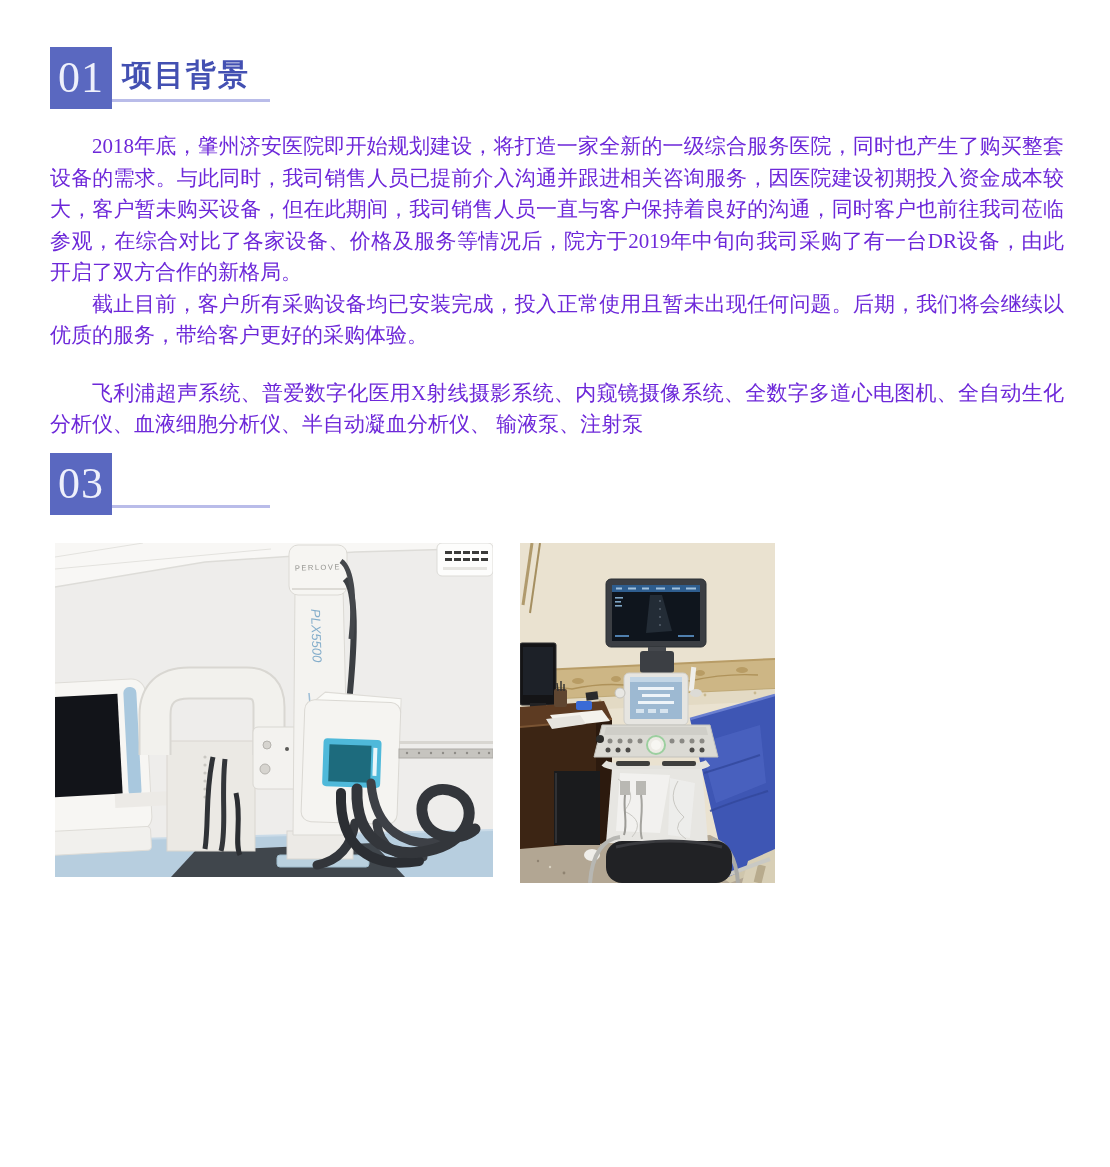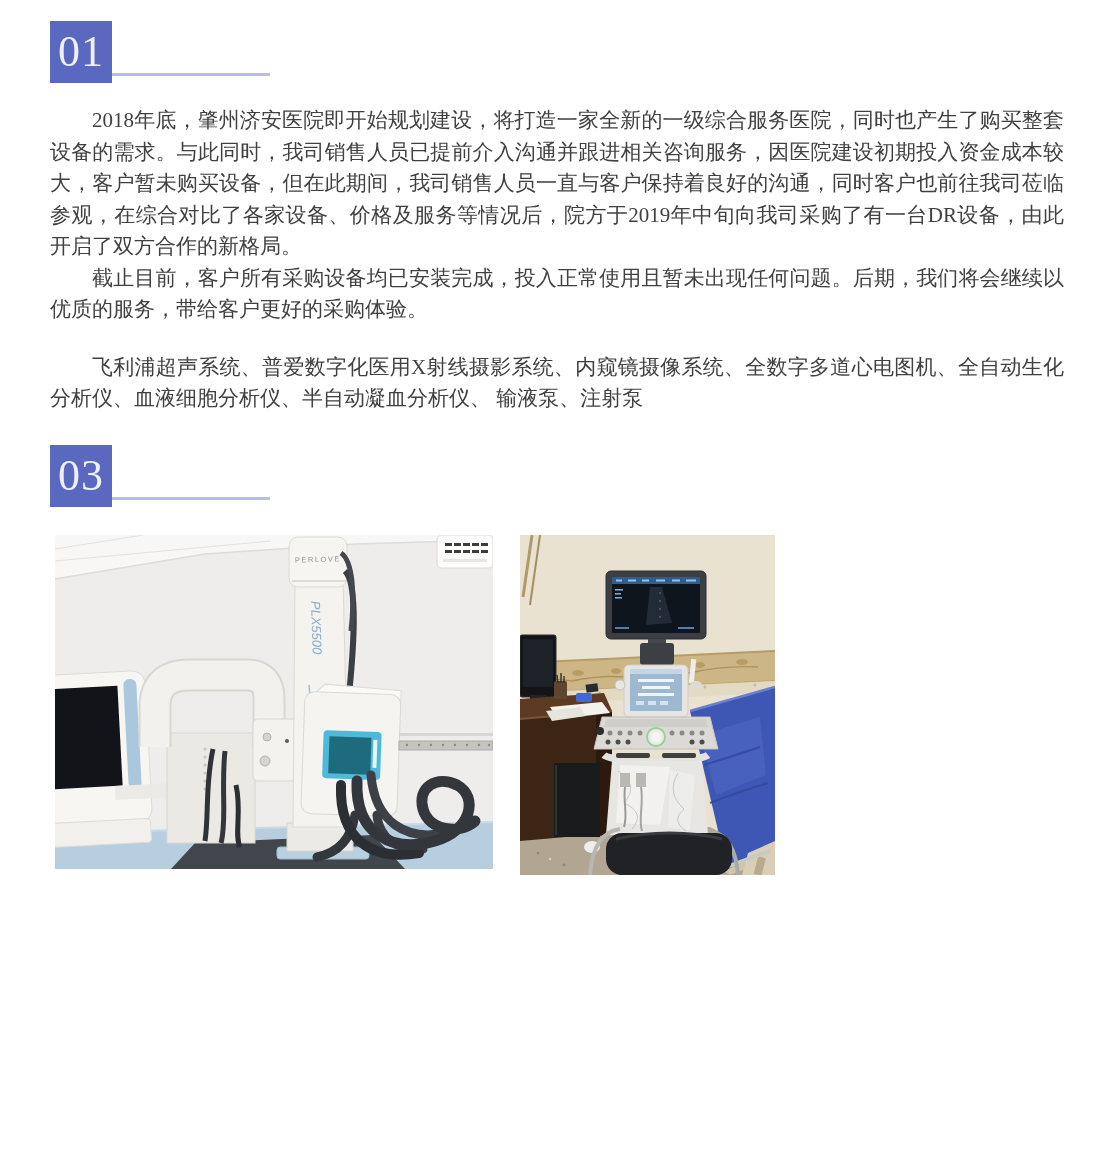--- a/index.html
+++ b/index.html
@@ -1,19 +1,19 @@
 <!DOCTYPE html>
 <html><head>
 <meta charset="utf-8">
 <style>
   * { box-sizing: border-box; }
   html,body { margin:0; padding:0; background:#ffffff; }
   .page {
     width:1110px; height:1167px; margin:0 auto; background:#ffffff;
-    padding:21px 46px 0 50px; position:relative; overflow:hidden;
+    padding:47px 46px 0 50px; position:relative; overflow:hidden;
     font-family:"Liberation Serif","DejaVu Serif",serif; color:#141414;
   }
   
   .sec-head { position:relative; height:62px; margin:0 0 22px 0; }
   .sec-underline {
     position:absolute; left:18px; top:52px; width:202px; height:3px;
     background:#b9bce9; z-index:0;
   }
   .num-box {
     position:absolute; left:0; top:0; width:62px; height:62px;
@@ -23,40 +23,41 @@
     color:#eef0fb; font-size:44px; line-height:1; letter-spacing:1px;
     font-family:"Liberation Serif","DejaVu Serif",serif;
   }
   .sec-title {
     position:absolute; left:72px; top:8px; margin:0; z-index:1;
     font-size:30px; font-weight:700; color:#4350b2; letter-spacing:2px;
   }
   
   .body-para {
     margin:0; font-size:21px; line-height:1.5; text-align:justify;
-    text-indent:2em; color:#404040;
+    text-indent:2em; color:#6d28d9;
   }
   .section-2 { margin-top:26px; }
-  .section-3 { margin-top:30px; }
+  .section-3 { margin-top:12px; }
   
   .photos { display:flex; align-items:flex-start; gap:27px; margin:28px 0 0 5px; }
   .photo-fig { margin:0; padding:0; line-height:0; }
   .photo-fig svg { display:block; }
 </style>
 </head>
 <body>
 
 <div class="page">
 
   <section class="section-1">
     <header class="sec-head">
       <div class="sec-underline"></div>
       <div class="num-box">
         <span>01</span>
       </div>
+      <h2 class="sec-title">项目背景</h2>
     </header>
     <p class="body-para">2018年底，肇州济安医院即开始规划建设，将打造一家全新的一级综合服务医院，同时也产生了购买整套设备的需求。与此同时，我司销售人员已提前介入沟通并跟进相关咨询服务，因医院建设初期投入资金成本较大，客户暂未购买设备，但在此期间，我司销售人员一直与客户保持着良好的沟通，同时客户也前往我司莅临参观，在综合对比了各家设备、价格及服务等情况后，院方于2019年中旬向我司采购了有一台DR设备，由此开启了双方合作的新格局。</p>
     <p class="body-para">截止目前，客户所有采购设备均已安装完成，投入正常使用且暂未出现任何问题。后期，我们将会继续以优质的服务，带给客户更好的采购体验。</p>
   </section>
 
   <section class="section-2">
     <p class="body-para">飞利浦超声系统、普爱数字化医用X射线摄影系统、内窥镜摄像系统、全数字多道心电图机、全自动生化分析仪、血液细胞分析仪、半自动凝血分析仪、 输液泵、注射泵</p>
   </section>
 
   <section class="section-3">

